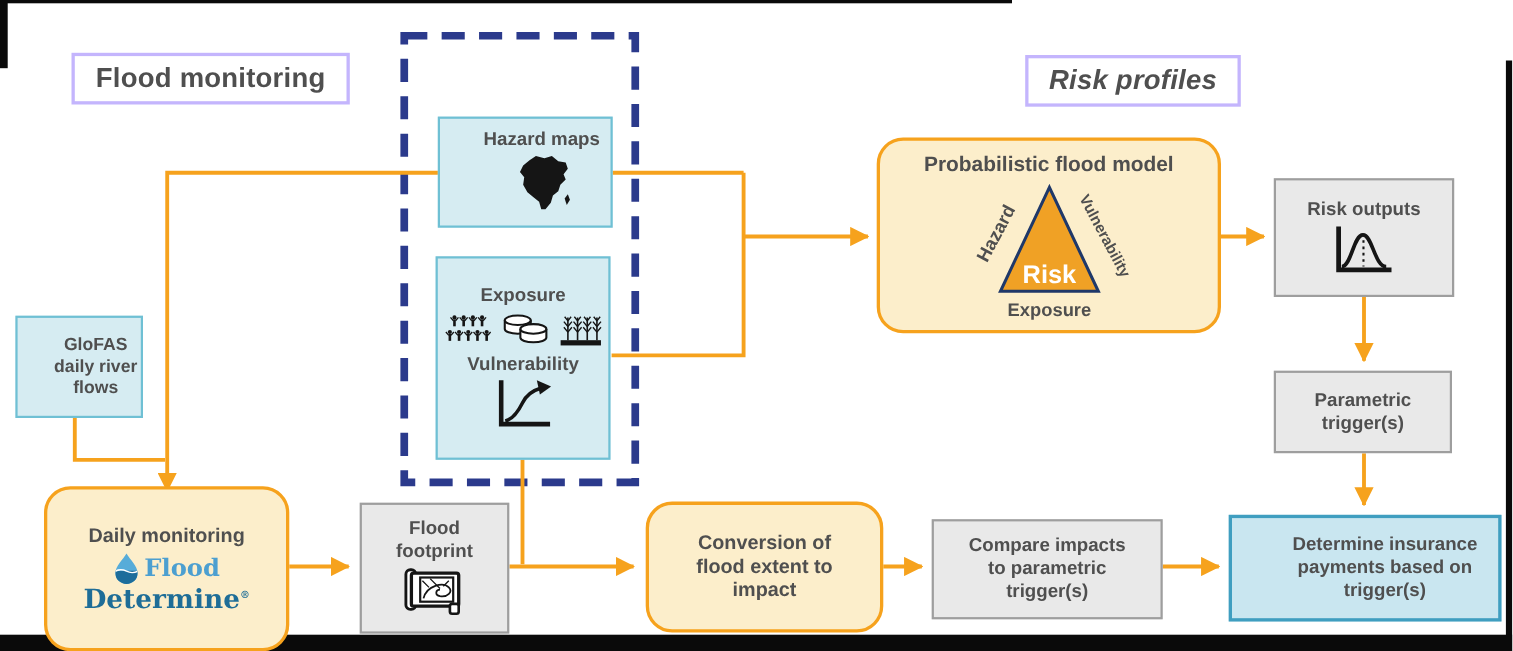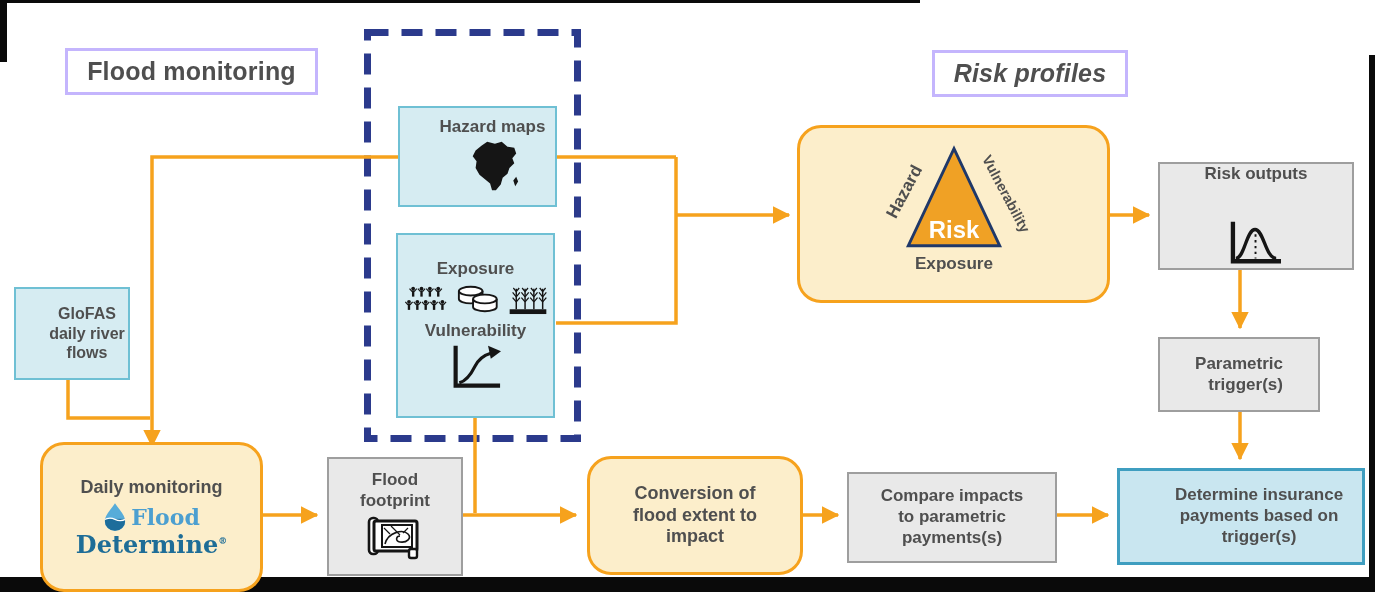--- a/index.html
+++ b/index.html
@@ -168,43 +168,44 @@
 
   <div class="box process-box" style="left:587px;top:456px;width:216px;height:119px;text-align:center;">
     <span class="pre">Conversion of
 flood extent to
 impact</span>
   </div>
 
   <div class="box gray-box" style="left:847px;top:472px;width:210px;height:91px;">
     <span class="pre">Compare impacts
 to parametric
-payments(s)</span>
+trigger(s)</span>
   </div>
 
   <div class="box process-box" style="left:797px;top:125px;width:313px;height:178px;justify-content:flex-start;padding-top:11px;font-size:19px;">
+    <span>Probabilistic flood model</span>
     <svg width="306" height="143" viewBox="0 0 320 150">
       <polygon points="160,10 112,112 208,112" fill="#f0a125" stroke="#1f3869" stroke-width="3"></polygon>
       <text x="160" y="104" text-anchor="middle" font-size="25" font-weight="bold" fill="#ffffff">Risk</text>
       <text x="113" y="58" text-anchor="middle" font-size="18" font-weight="bold" fill="#4f4f4f" transform="rotate(-62 113 58)">Hazard</text>
       <text x="210" y="60" text-anchor="middle" font-size="15" font-weight="bold" fill="#4f4f4f" transform="rotate(62 210 60)">Vulnerability</text>
       <text x="160" y="136" text-anchor="middle" font-size="18" font-weight="bold" fill="#4f4f4f">Exposure</text>
     </svg>
   </div>
 
-  <div class="box gray-box" style="left:1158px;top:162px;width:196px;height:108px;justify-content:space-between;">
+  <div class="box gray-box" style="left:1158px;top:162px;width:164px;height:108px;">
     <span>Risk outputs</span>
     <svg class="icon" width="62" height="50" viewBox="0 0 64 52" style="margin-top:2px;">
       <path d="M8 4 V45 H58" stroke="#151515" stroke-width="4.5" fill="none"></path>
       <path d="M11 42 C20 42 22 12 31 12 C40 12 42 42 53 42" stroke="#151515" stroke-width="3.5" fill="none"></path>
       <path d="M31.5 17 V42" stroke="#151515" stroke-width="2" stroke-dasharray="2.5 3.5" fill="none"></path>
     </svg>
   </div>
 
-  <div class="box gray-box" style="left:1158px;top:337px;width:162px;height:75px;text-align:right;">
+  <div class="box gray-box" style="left:1158px;top:337px;width:162px;height:75px;">
     <span class="pre">Parametric
 trigger(s)</span>
   </div>
 
   <div class="box final-box" style="left:1117px;top:468px;width:248px;height:97px;">
     <span class="pre">Determine insurance
 payments based on
 trigger(s)</span>
   </div>
 

